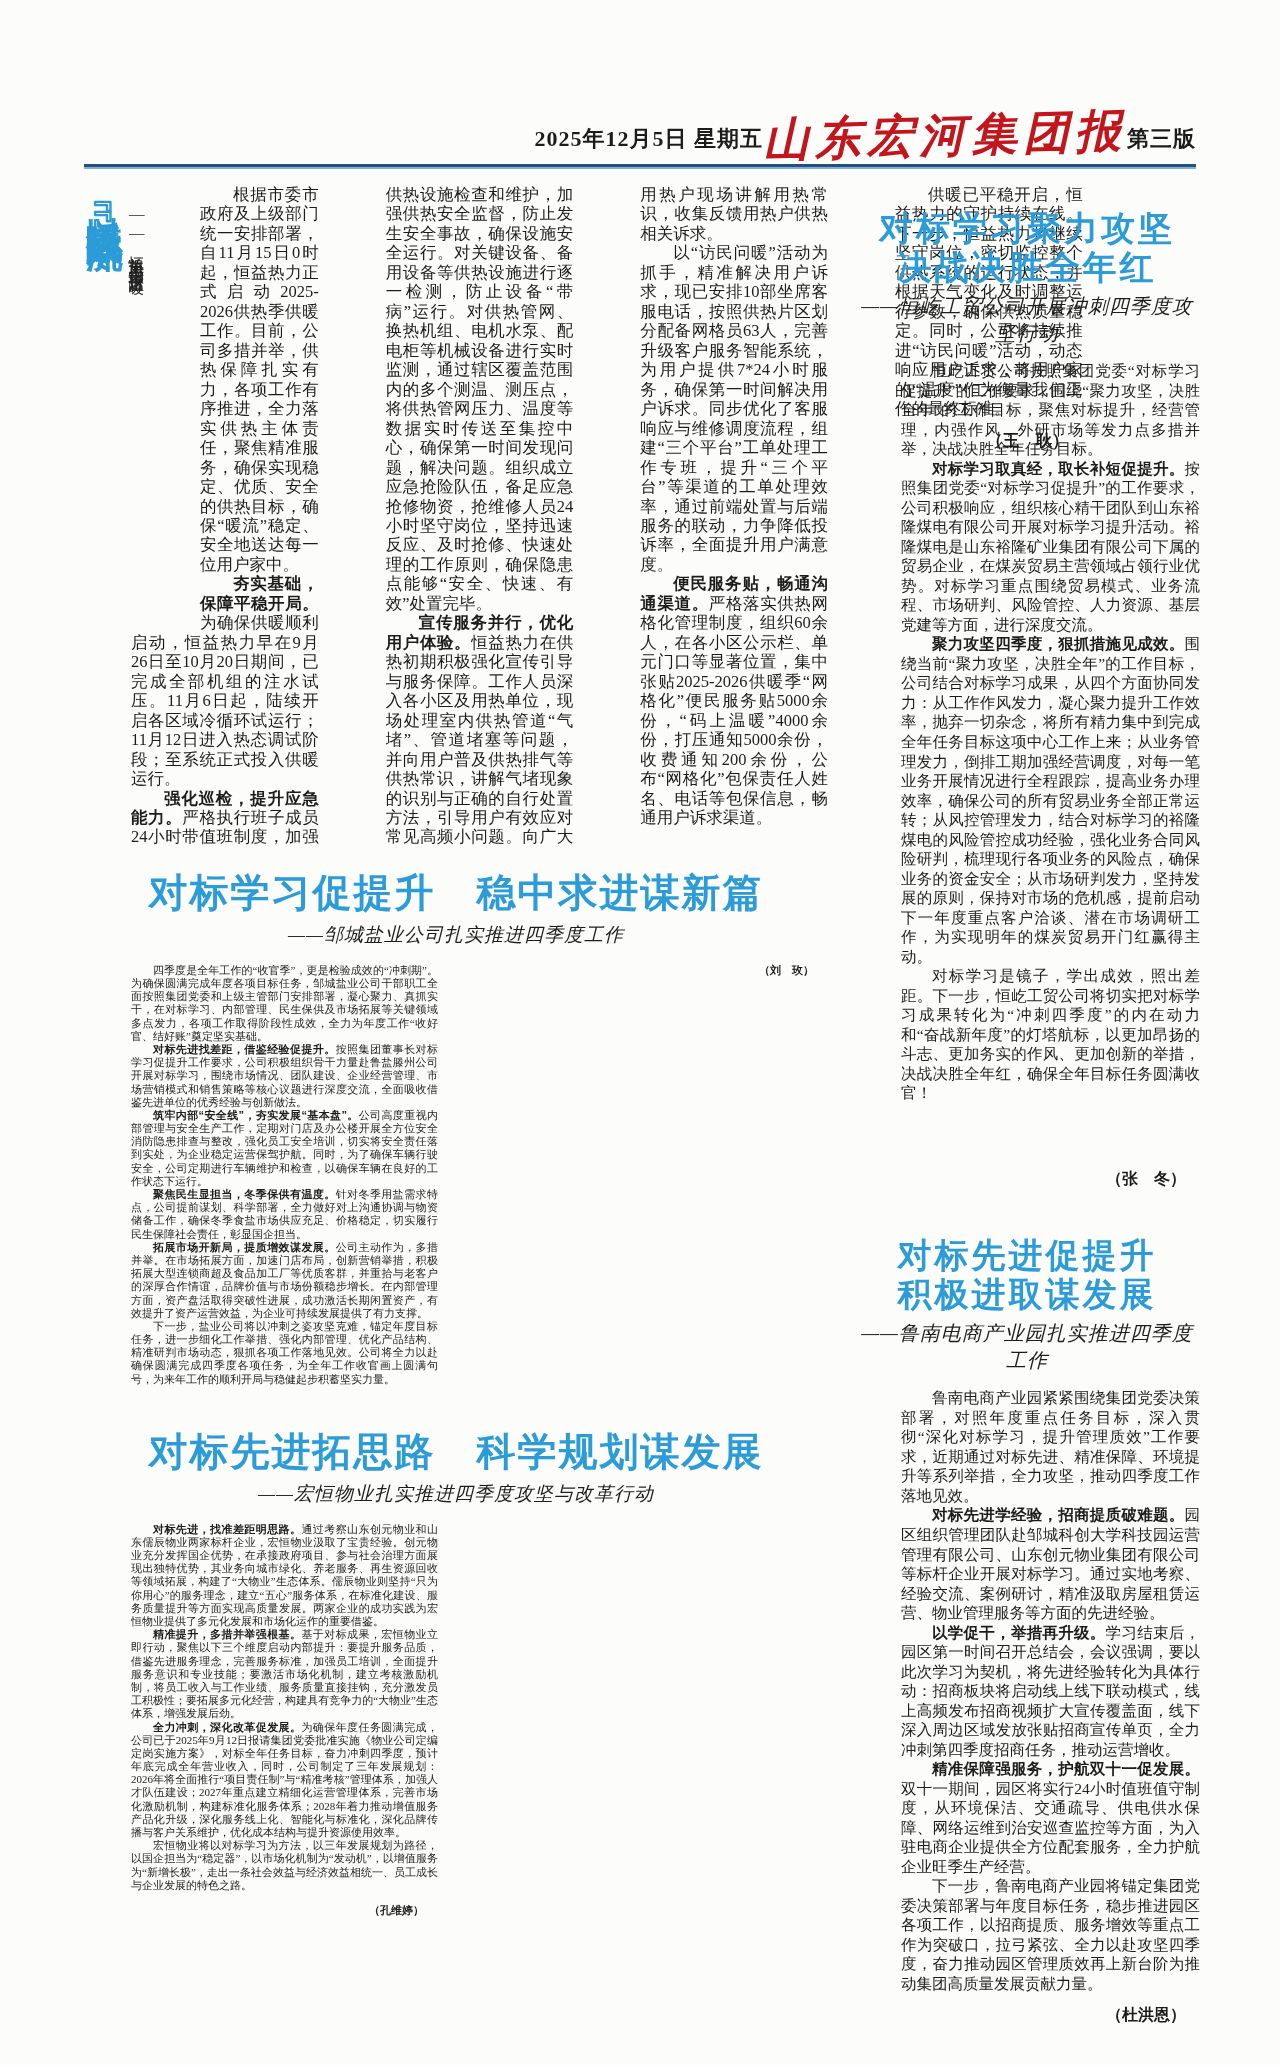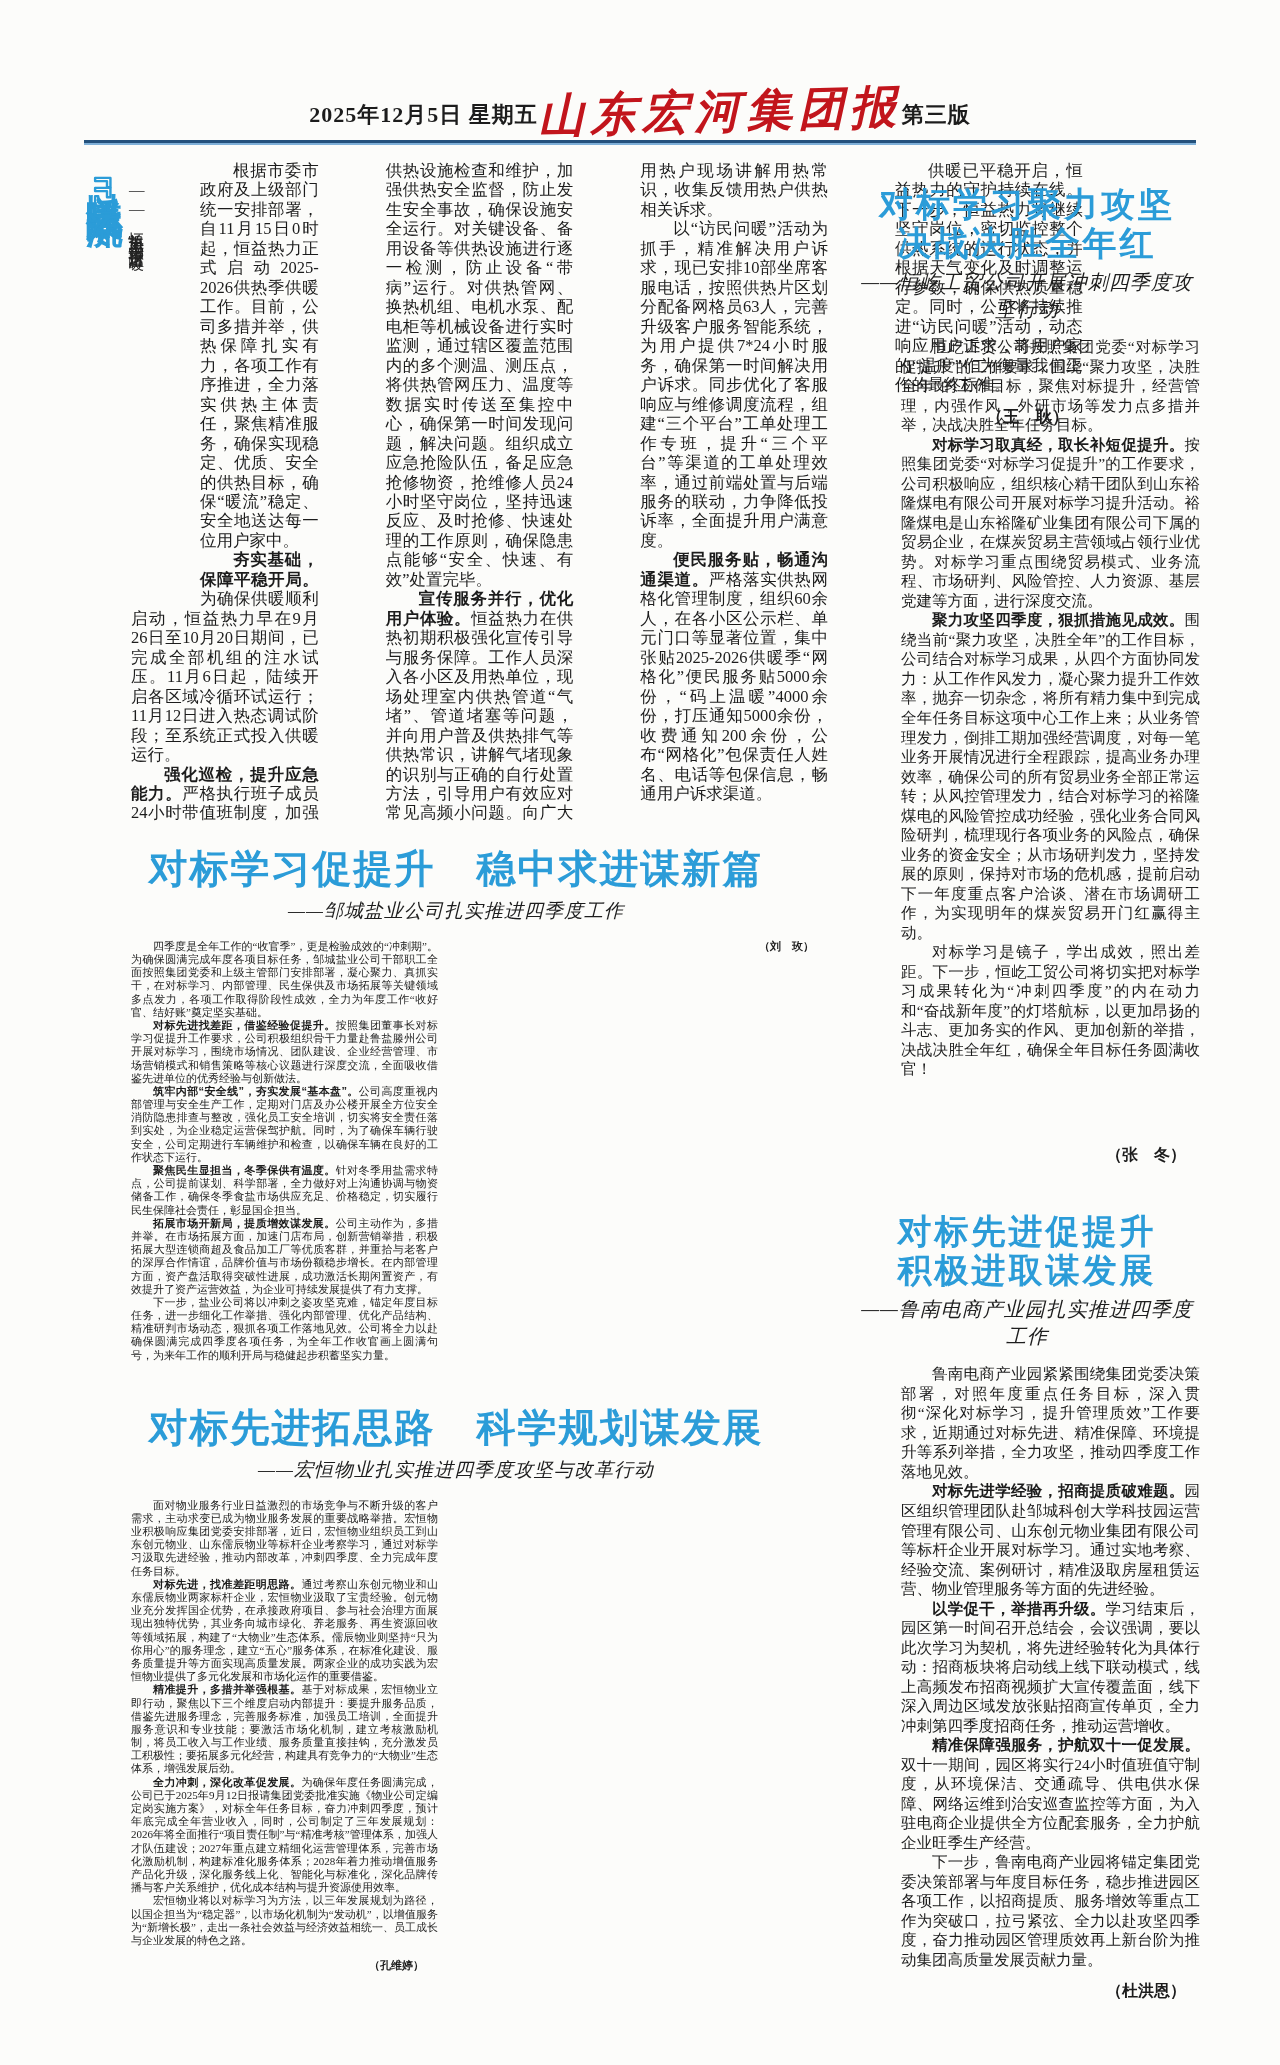--- a/index.html
+++ b/index.html
@@ -2,21 +2,21 @@
 <html><head>
 <meta charset="utf-8">
 <style>
   html,body{margin:0;padding:0;}
   body{
     width:1280px;height:2065px;overflow:hidden;position:relative;
     background:#fcfcfa;color:#1c1c1c;
     font-family:"Liberation Serif","DejaVu Serif",serif;
   }
   
-  .header{margin:0 84px;padding-top:72px;display:flex;align-items:flex-end;justify-content:center;height:62px;box-sizing:content-box;}
+  .header{margin:0 84px;padding-top:96px;display:flex;align-items:flex-end;justify-content:flex-end;height:62px;box-sizing:content-box;}
   .hdr-date,.hdr-edition{font-size:22px;font-weight:bold;letter-spacing:1px;padding-bottom:4px;}
   .masthead{
     font-size:46px;font-weight:bold;font-style:italic;color:#c2151c;
     letter-spacing:6px;transform:rotate(-1.5deg);line-height:1;
     font-family:"DejaVu Serif",serif;
   }
   .rule{margin:6px 84px 0;height:5px;background:linear-gradient(#24517c 0 55%,#7fb0d8 55% 100%);}
   
   .content{margin:16px 84px 0;display:flex;gap:26px;}
   .left-region{width:744px;flex:none;}
@@ -103,21 +103,20 @@
         <p class="para"><b class="lead">拓展市场开新局，提质增效谋发展。</b><span>公司主动作为，多措并举。在市场拓展方面，加速门店布局，创新营销举措，积极拓展大型连锁商超及食品加工厂等优质客群，并重拾与老客户的深厚合作情谊，品牌价值与市场份额稳步增长。在内部管理方面，资产盘活取得突破性进展，成功激活长期闲置资产，有效提升了资产运营效益，为企业可持续发展提供了有力支撑。</span></p>
         <p class="para"><b class="lead"></b><span>下一步，盐业公司将以冲刺之姿攻坚克难，锚定年度目标任务，进一步细化工作举措、强化内部管理、优化产品结构、精准研判市场动态，狠抓各项工作落地见效。公司将全力以赴确保圆满完成四季度各项任务，为全年工作收官画上圆满句号，为来年工作的顺利开局与稳健起步积蓄坚实力量。</span></p>
         <p class="byline">（刘　玫）</p>
       </div>
     </div>
 
     <div class="article-mid">
       <div class="headline hl-left">对标先进拓思路　科学规划谋发展</div>
       <div class="subhead">——宏恒物业扎实推进四季度攻坚与改革行动</div>
       <div class="b-body">
-        <p class="para"><b class="lead"></b><span>面对物业服务行业日益激烈的市场竞争与不断升级的客户需求，主动求变已成为物业服务发展的重要战略举措。宏恒物业积极响应集团党委安排部署，近日，宏恒物业组织员工到山东创元物业、山东儒辰物业等标杆企业考察学习，通过对标学习汲取先进经验，推动内部改革，冲刺四季度、全力完成年度任务目标。</span></p>
         <p class="para"><b class="lead">对标先进，找准差距明思路。</b><span>通过考察山东创元物业和山东儒辰物业两家标杆企业，宏恒物业汲取了宝贵经验。创元物业充分发挥国企优势，在承接政府项目、参与社会治理方面展现出独特优势，其业务向城市绿化、养老服务、再生资源回收等领域拓展，构建了“大物业”生态体系。儒辰物业则坚持“只为你用心”的服务理念，建立“五心”服务体系，在标准化建设、服务质量提升等方面实现高质量发展。两家企业的成功实践为宏恒物业提供了多元化发展和市场化运作的重要借鉴。</span></p>
         <p class="para"><b class="lead">精准提升，多措并举强根基。</b><span>基于对标成果，宏恒物业立即行动，聚焦以下三个维度启动内部提升：要提升服务品质，借鉴先进服务理念，完善服务标准，加强员工培训，全面提升服务意识和专业技能；要激活市场化机制，建立考核激励机制，将员工收入与工作业绩、服务质量直接挂钩，充分激发员工积极性；要拓展多元化经营，构建具有竞争力的“大物业”生态体系，增强发展后劲。</span></p>
         <p class="para"><b class="lead">全力冲刺，深化改革促发展。</b><span>为确保年度任务圆满完成，公司已于2025年9月12日报请集团党委批准实施《物业公司定编定岗实施方案》，对标全年任务目标，奋力冲刺四季度，预计年底完成全年营业收入，同时，公司制定了三年发展规划：2026年将全面推行“项目责任制”与“精准考核”管理体系，加强人才队伍建设；2027年重点建立精细化运营管理体系，完善市场化激励机制，构建标准化服务体系；2028年着力推动增值服务产品化升级，深化服务线上化、智能化与标准化，深化品牌传播与客户关系维护，优化成本结构与提升资源使用效率。</span></p>
         <p class="para"><b class="lead"></b><span>宏恒物业将以对标学习为方法，以三年发展规划为路径，以国企担当为“稳定器”，以市场化机制为“发动机”，以增值服务为“新增长极”，走出一条社会效益与经济效益相统一、员工成长与企业发展的特色之路。</span></p>
         <p class="byline">（孔维婷）</p>
       </div>
     </div>
   </div>
 
   <div class="right-region">

